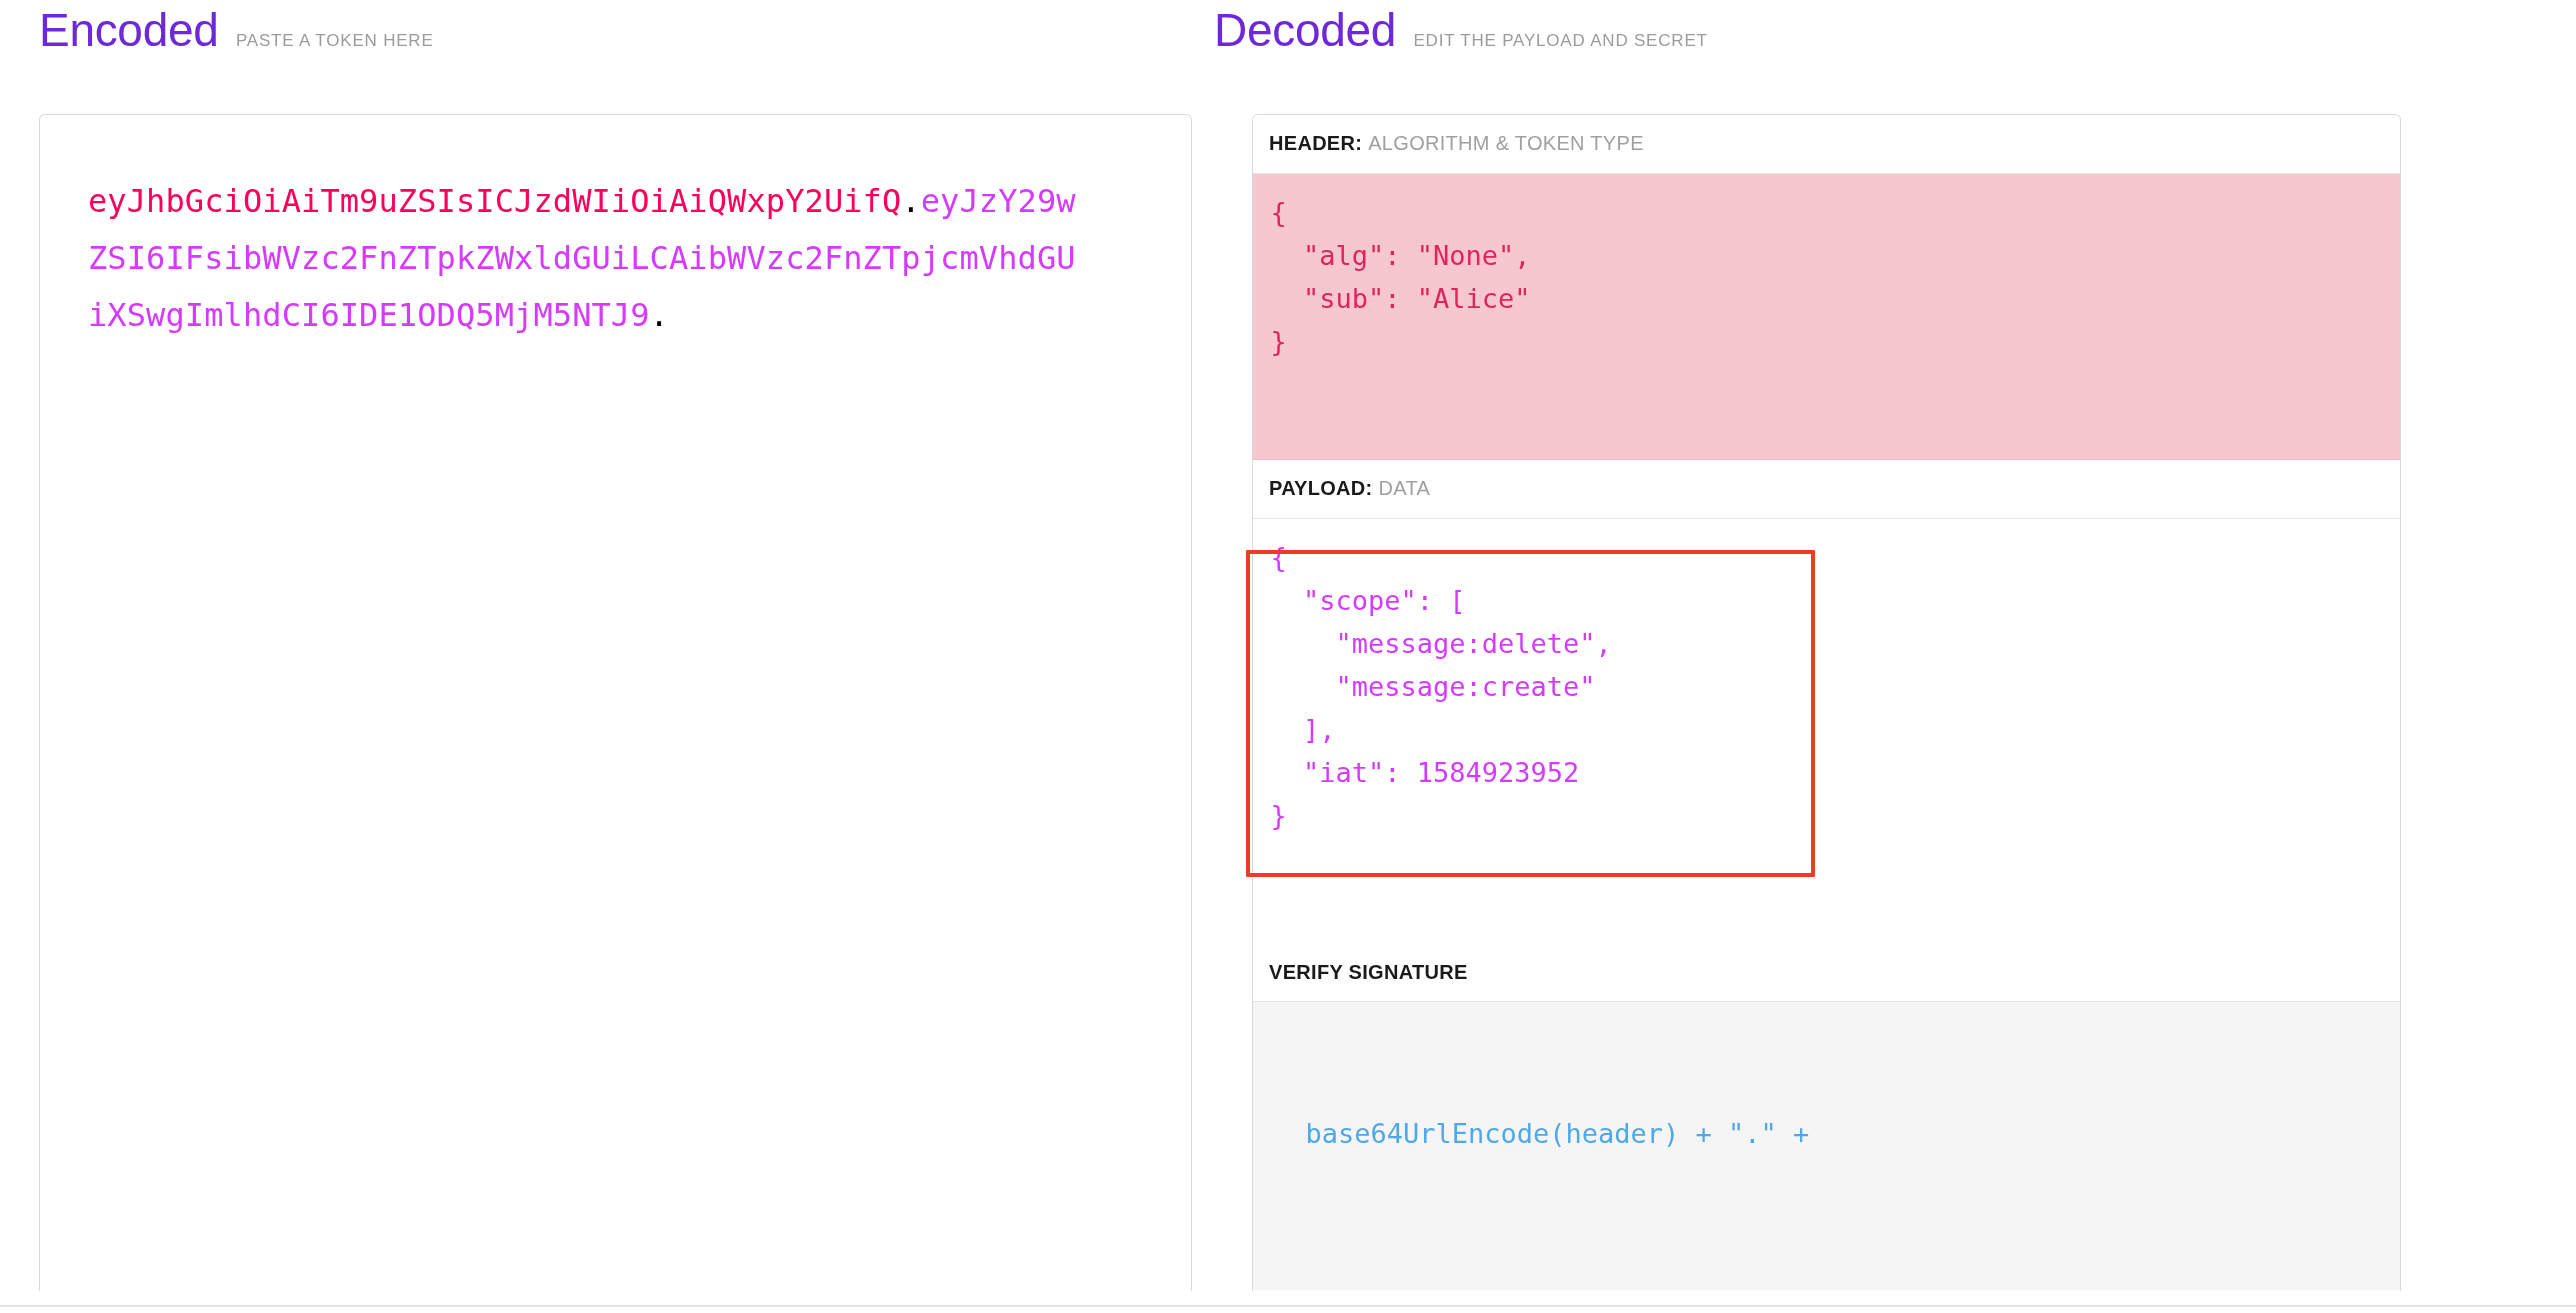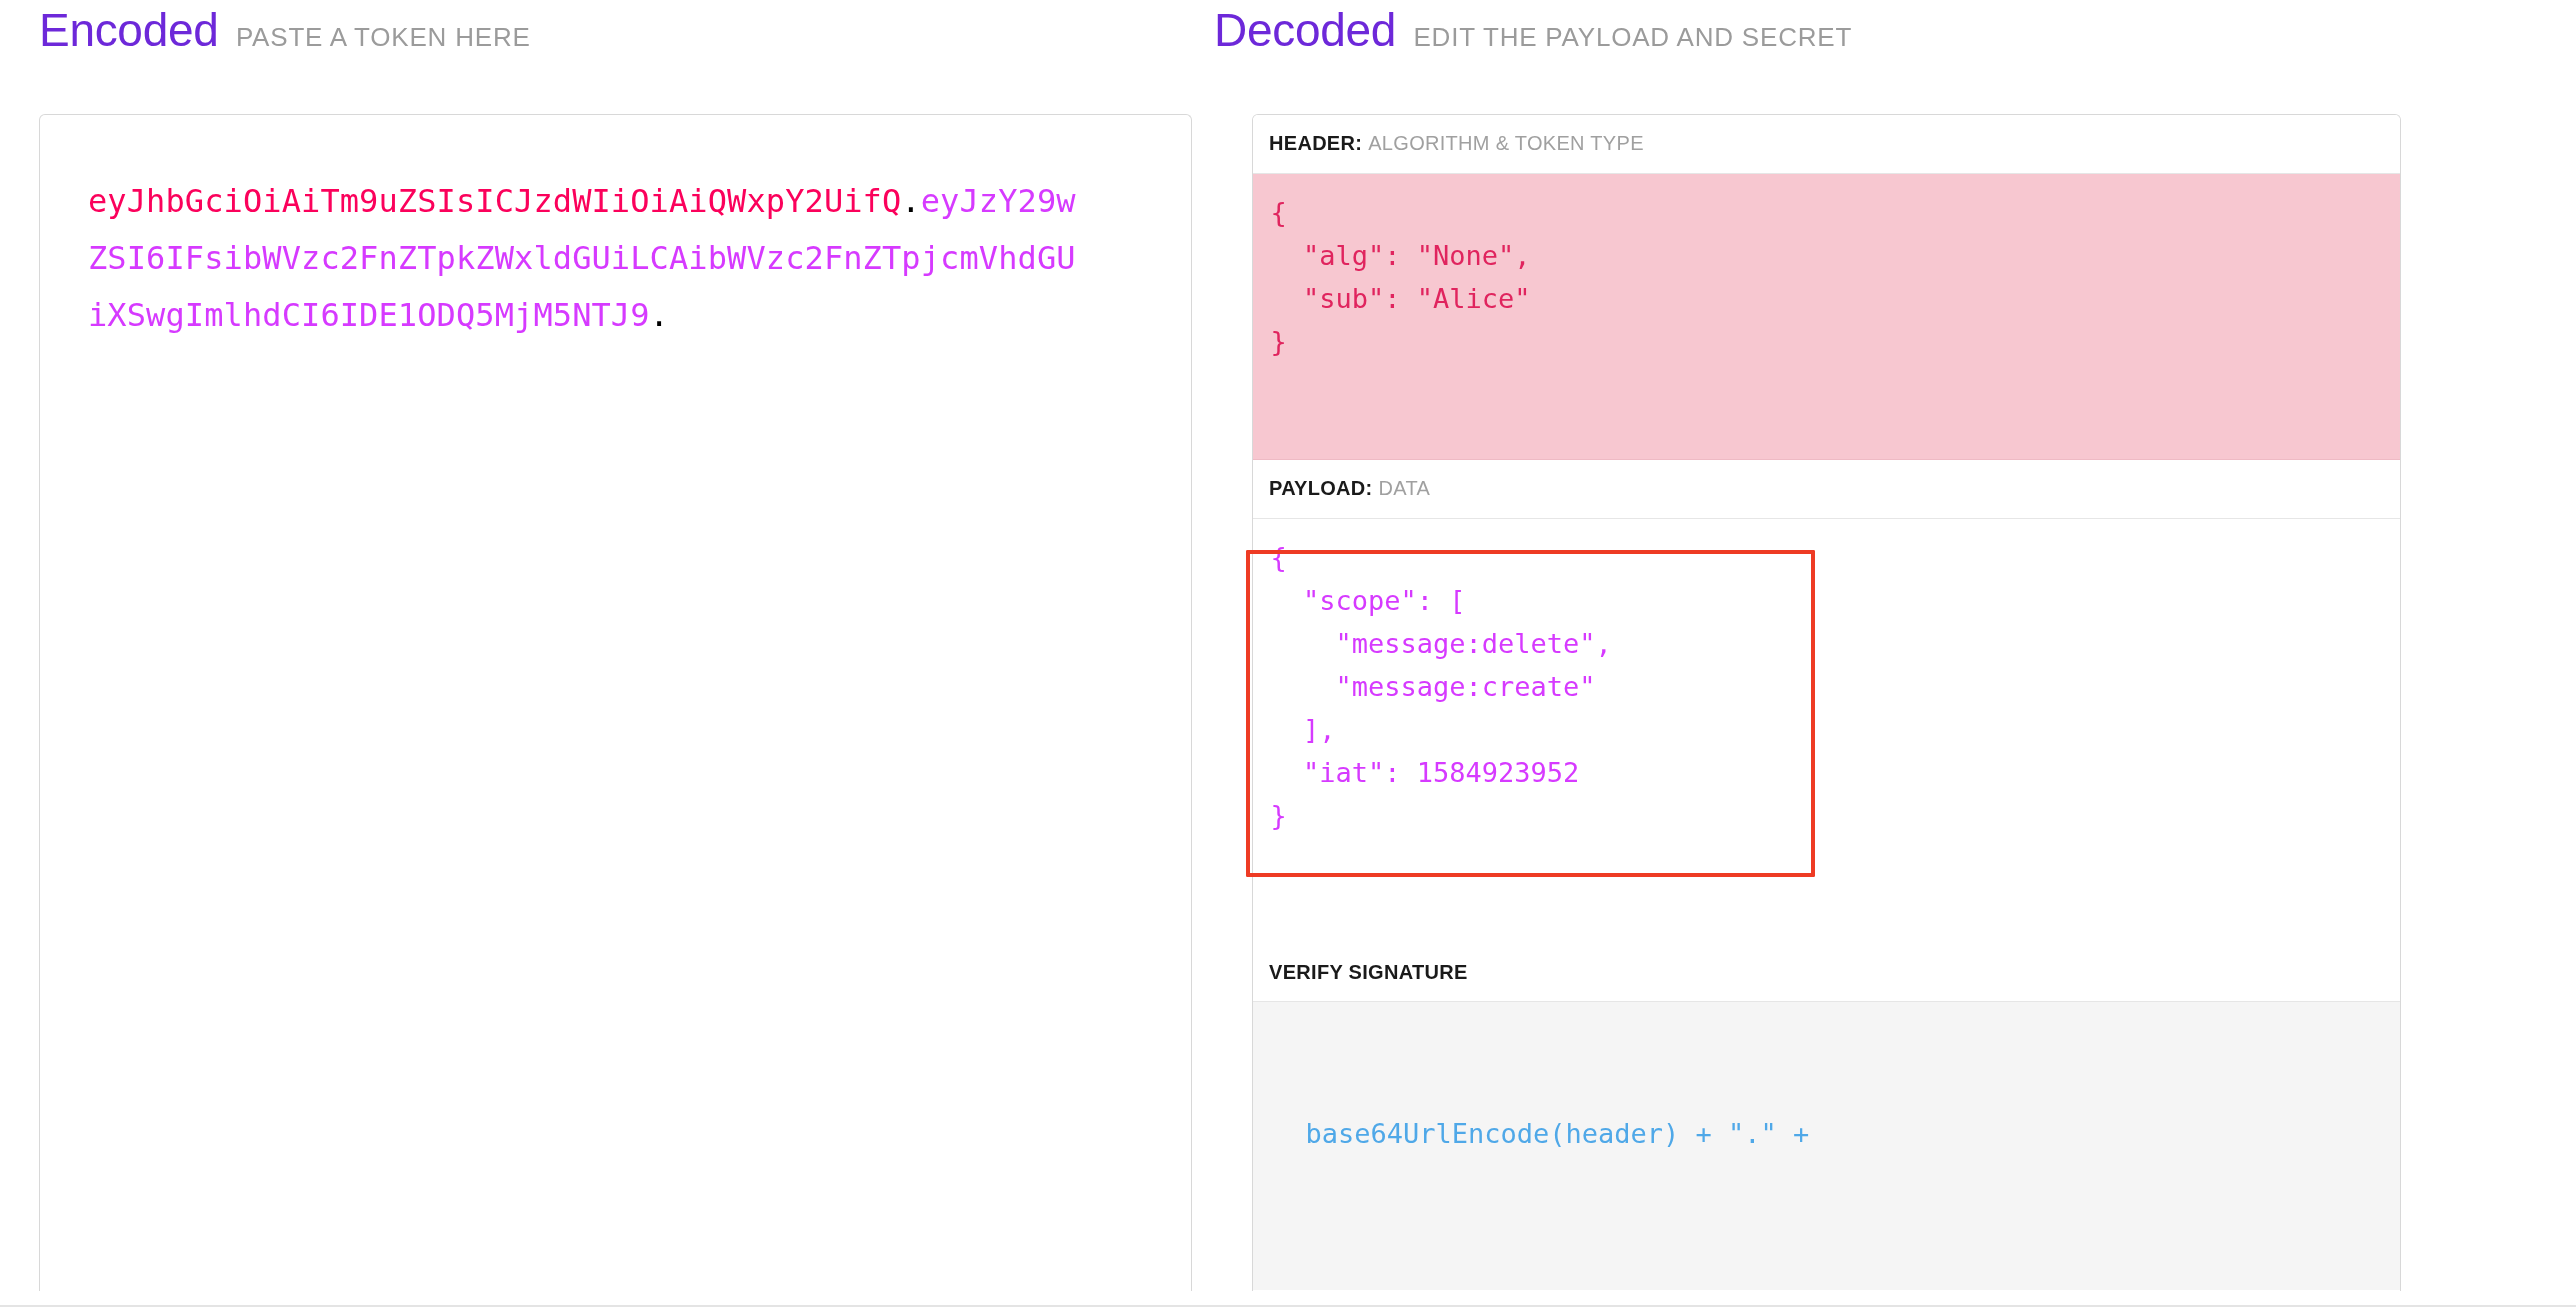--- a/index.html
+++ b/index.html
@@ -30,21 +30,21 @@
     white-space: nowrap;
   }
   .col-heading .title {
     font-size: 46px;
     font-weight: 400;
     color: #6d28d9;
     letter-spacing: -0.3px;
     line-height: 1;
   }
   .col-heading .sub {
-    font-size: 26px;
+    font-size: 17px;
     font-weight: 400;
     color: #9b9b9b;
     letter-spacing: 0.8px;
     margin-left: 17.4px;
     line-height: 1;
   }
 
   #encoded-heading { left: 39px; top: 6.7px; }
   #decoded-heading { left: 1214px; top: 6.7px; }
 

